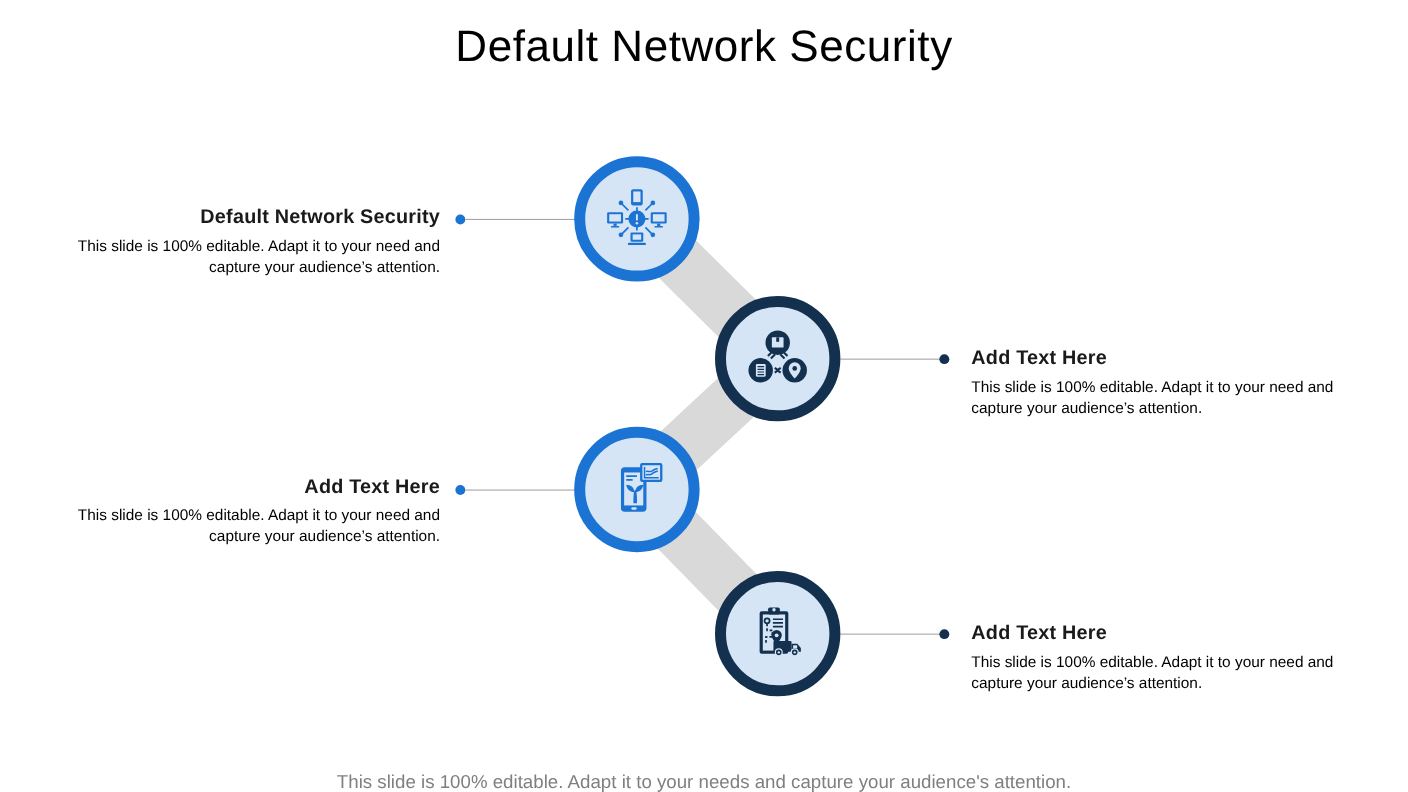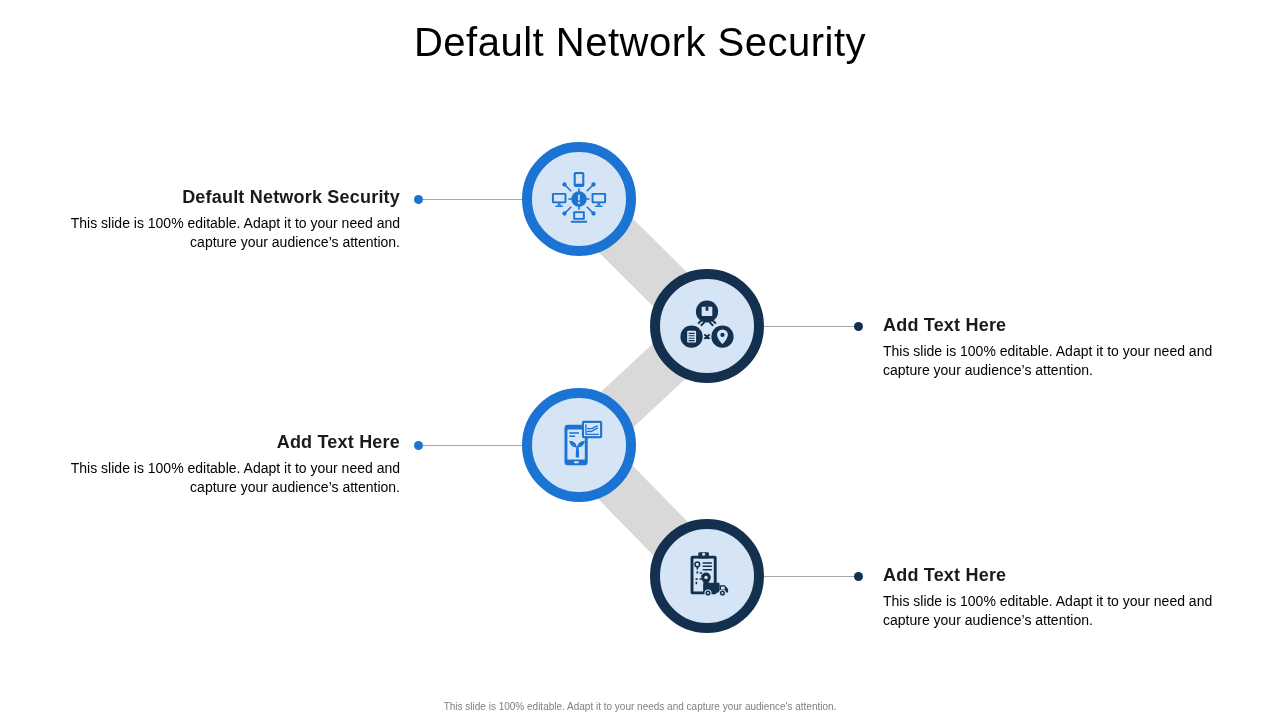--- a/index.html
+++ b/index.html
@@ -24,21 +24,21 @@
   .dot{position:absolute;width:9px;height:9px;border-radius:50%;}
   .dot.bright{background:#1b73d3;}
   .dot.navy{background:#13314f;}
   .tb{position:absolute;width:358px;}
   .tb .hd{font-size:18px;font-weight:bold;color:#1a1a1a;letter-spacing:.2px;}
   .tb .bd{margin-top:6px;font-size:14px;line-height:19px;color:#000000;}
   .tb.left{text-align:right;}
   .tb.right{text-align:left;}
   .footer{
     position:absolute;top:701px;left:0;width:100%;text-align:center;
-    font-size:10px;color:#7f7f7f;
+    font-size:17px;color:#7f7f7f;
   }
 </style>
 </head>
 <body>
 
 <div class="slide">
 
   <div class="title">Default Network Security</div>
 
   <svg class="ribbon" viewBox="0 0 1280 720" aria-hidden="true">

